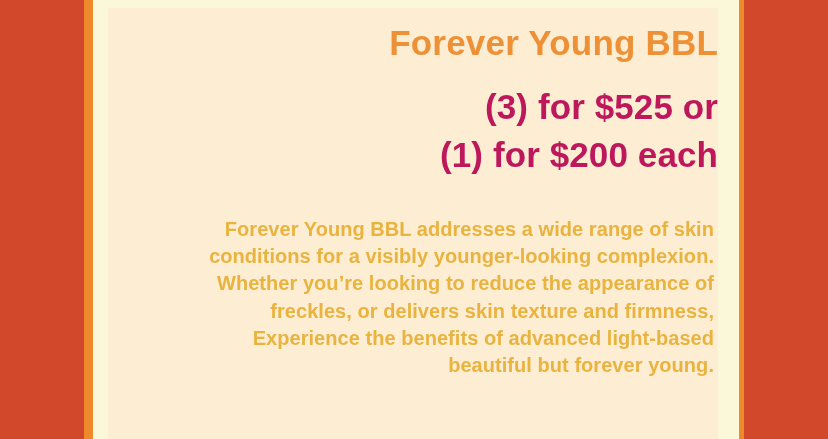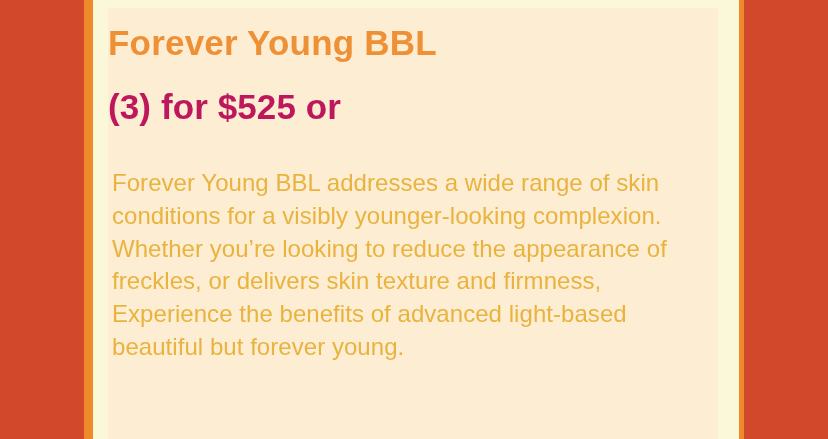--- a/index.html
+++ b/index.html
@@ -70,21 +70,21 @@
   .pale-right { left: 718px; width: 21px; }
 
   
   .card {
     position: absolute;
     left: 108px;
     top: 8px;
     width: 610px;
     height: 431px;
     background: #FDEDD2;
-    text-align: left;
+    text-align: right;
     overflow: hidden;
   }
 
   .title {
     margin: 0;
     padding-top: 16px;
     font-size: 35px;
     font-weight: bold;
     line-height: 1.1;
     letter-spacing: 0.2px;
@@ -100,22 +100,22 @@
     line-height: 1.39;
     color: #be185d;
     letter-spacing: 0.1px;
   }
 
   .body-copy {
     margin-top: 36px;
     padding: 0 4px;
   }
   .body-line {
-    font-size: 24px;
-    font-weight: normal;
+    font-size: 20px;
+    font-weight: bold;
     line-height: 1.365;
     color: #E9B33F;
     letter-spacing: 0.05px;
     white-space: nowrap;
   }
 </style>
 </head>
 <body>
 
 <div id="page">
@@ -129,20 +129,21 @@
 
   <div class="pale pale-left"></div>
   <div class="pale pale-right"></div>
 
   <div class="card">
 
     <h1 class="title">Forever Young BBL</h1>
 
     <div class="price-block">
       <div class="price-line">(3) for $525 or</div>
+      <div class="price-line">(1) for $200 each</div>
     </div>
 
     <div class="body-copy">
       <div class="body-line">Forever Young BBL addresses a wide range of skin</div>
       <div class="body-line">conditions for a visibly younger-looking complexion.</div>
       <div class="body-line">Whether you’re looking to reduce the appearance of</div>
       <div class="body-line">freckles, or delivers skin texture and firmness,</div>
       <div class="body-line">Experience the benefits of advanced light-based</div>
       <div class="body-line">beautiful but forever young.</div>
     </div>

